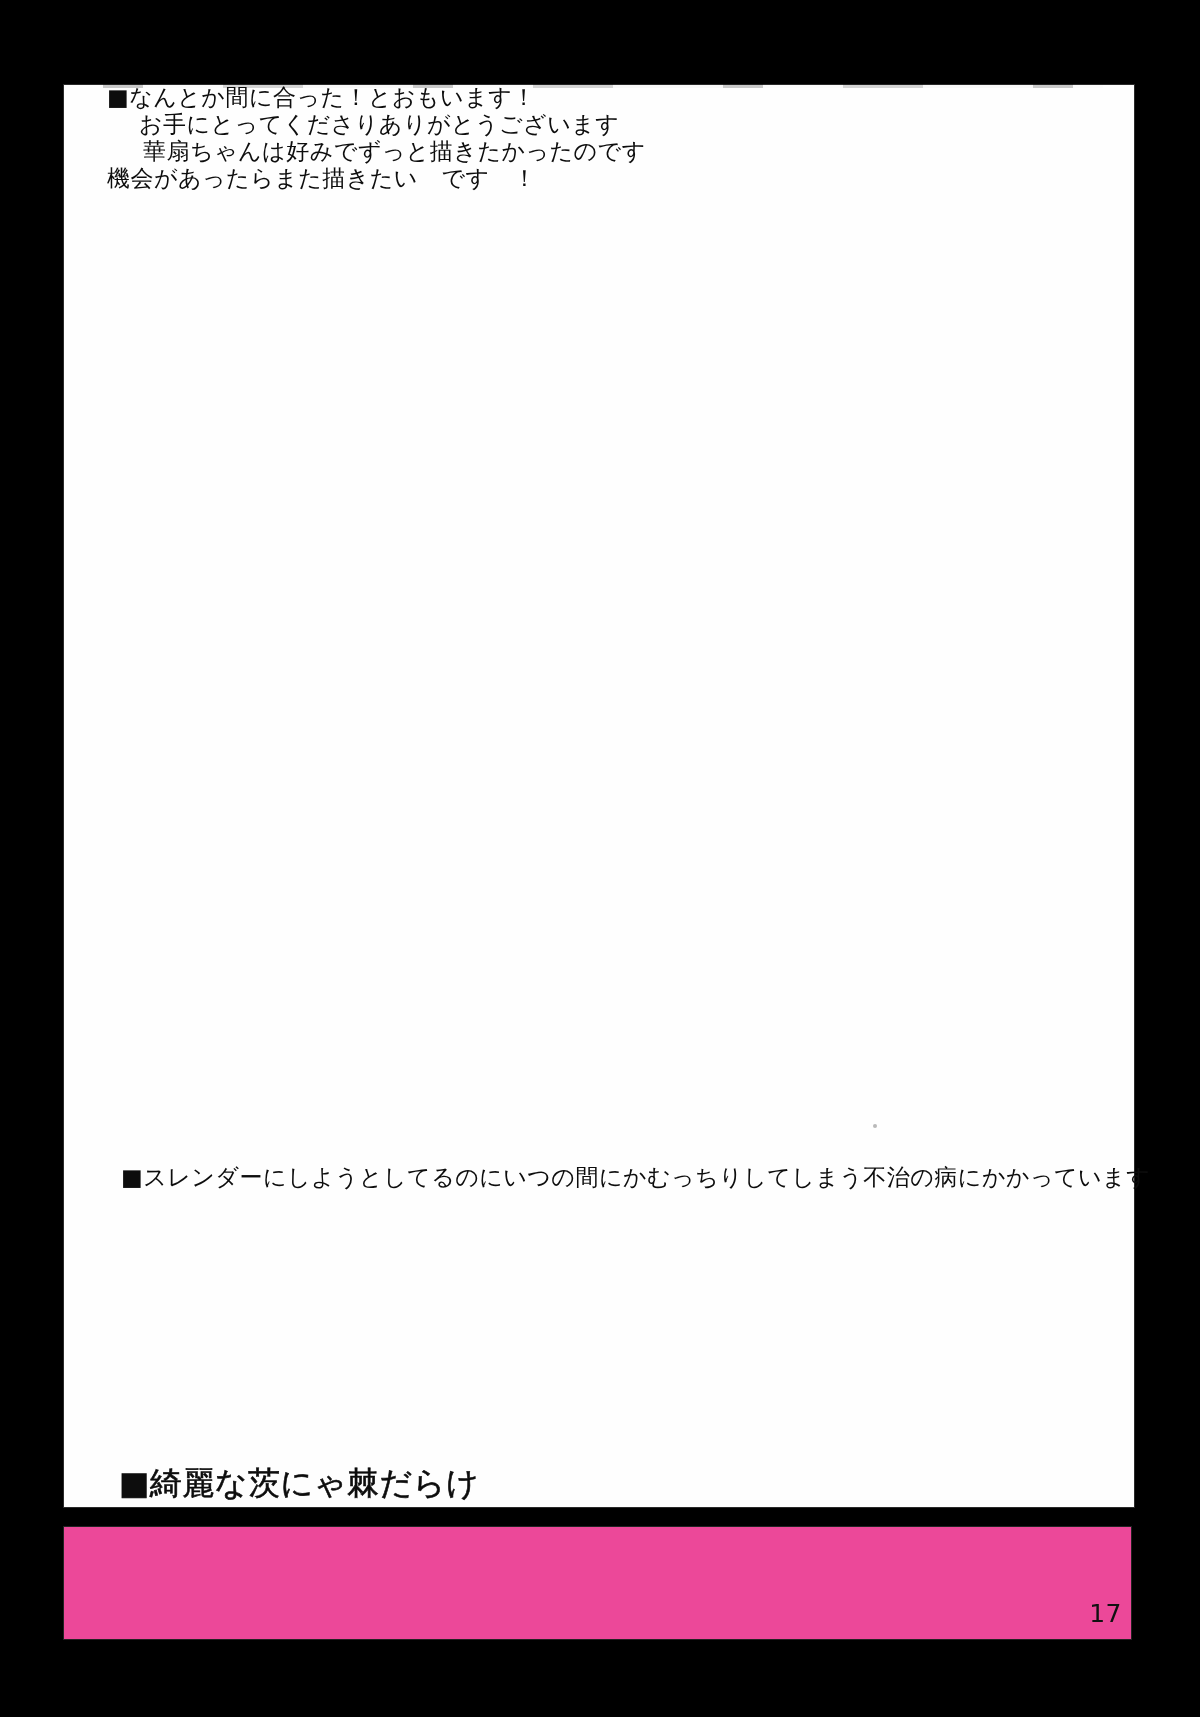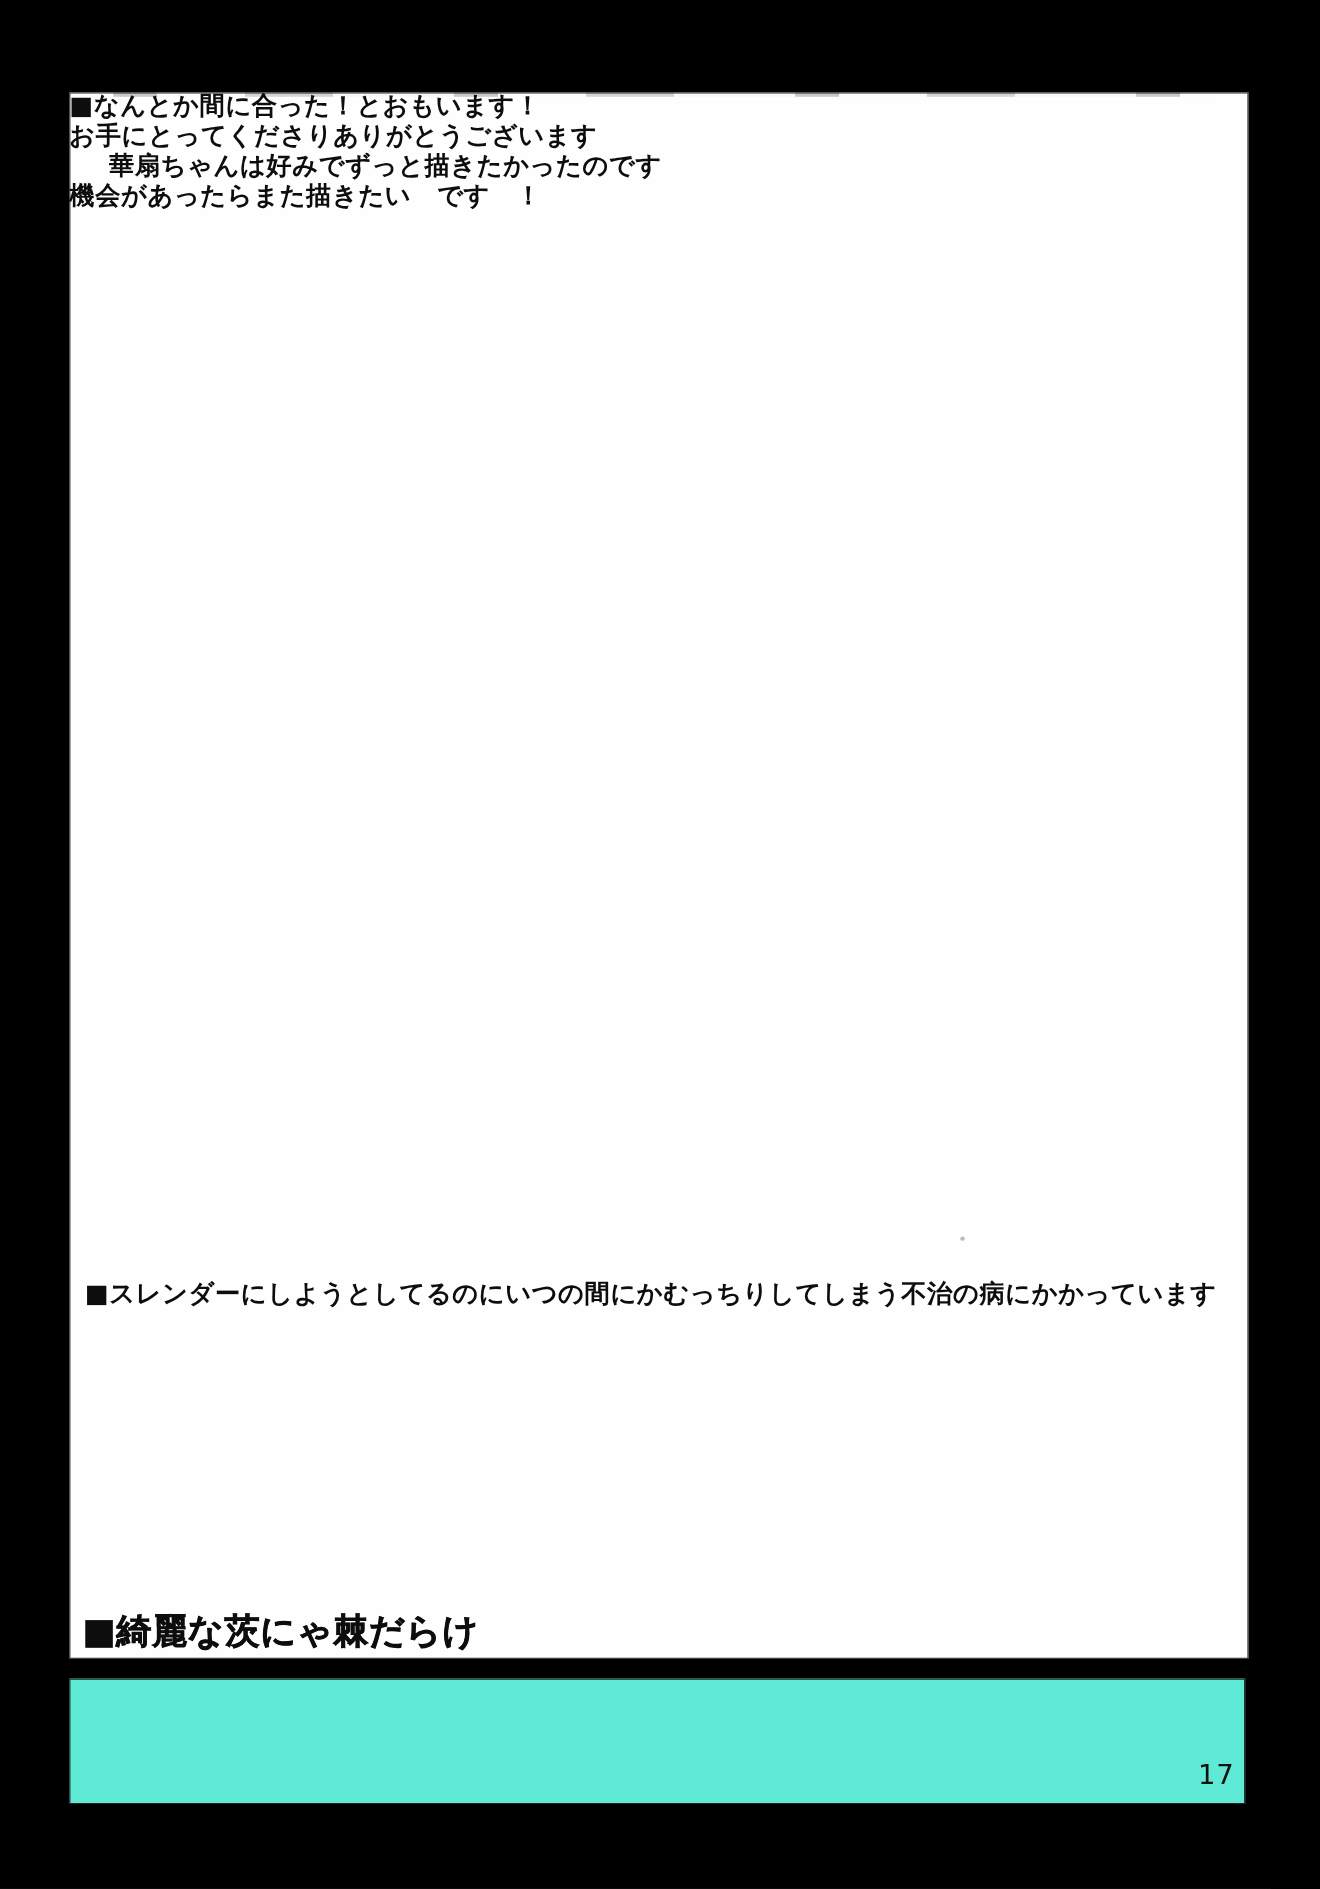--- a/index.html
+++ b/index.html
@@ -44,26 +44,27 @@
   .scan-dot {
     position: absolute;
     left: 810px; top: 1040px;
     width: 4px; height: 4px;
     border-radius: 50%;
     background: #b9b9b9;
   }
   .jp-line {
     position: absolute;
     color: #0d0d0d;
-    font-weight: bold;
+    font-weight: normal;
     font-size: 23px;
     line-height: 27px;
     letter-spacing: 0.5px;
     white-space: pre;
     font-family: "DejaVu Sans", sans-serif;
+    padding-left: 44px;
   }
   .block-a { left: 14px; top: 1080px; }
   .block-b { left: 14px; top: 1135px; }
   .block-c { left: 14px; top: 1222px; }
   .block-d {
     left: 12px;
     top: 1385px;
     font-size: 32px;
     line-height: 29px;
     letter-spacing: 0.5px;
@@ -74,21 +75,21 @@
     left: 0; top: 1508px;
     width: 1200px; height: 18px;
     background: #000000;
   }
   .footer-strip {
     position: absolute;
     left: 63px;
     top: 1526px;
     width: 1069px;
     height: 114px;
-    background: #5eead4;
+    background: #ec4899;
     box-shadow: inset 0 0 0 1px #222222;
   }
   .page-number {
     position: absolute;
     right: 10px;
     bottom: 12px;
     font-size: 25px;
     font-weight: 500;
     color: #111111;
     letter-spacing: 0.5px;
@@ -101,21 +102,21 @@
 <div class="canvas">
 
   <div class="page">
     <div class="page-top-artifact"></div>
     <div class="scan-dot"></div>
 
     <div class="jp-line block-a">■スレンダーにしようとしてるのにいつの間にかむっちりしてしまう不治の病にかかっています</div>
 
     <div class="block-b">
       <div class="jp-line" style="position:static;">■なんとか間に合った！とおもいます！</div>
-      <div class="jp-line" style="position:static;">お手にとってくださりありがとうございます</div>
+      <div class="jp-line" style="position:static;margin-left:32px;">お手にとってくださりありがとうございます</div>
     </div>
 
     <div class="block-c">
       <div class="jp-line" style="position:static;margin-left:36px;">華扇ちゃんは好みでずっと描きたかったのです</div>
       <div class="jp-line" style="position:static;">機会があったらまた描きたい　です　！</div>
     </div>
 
     <div class="jp-line block-d">■綺麗な茨にゃ棘だらけ</div>
   </div>
 

